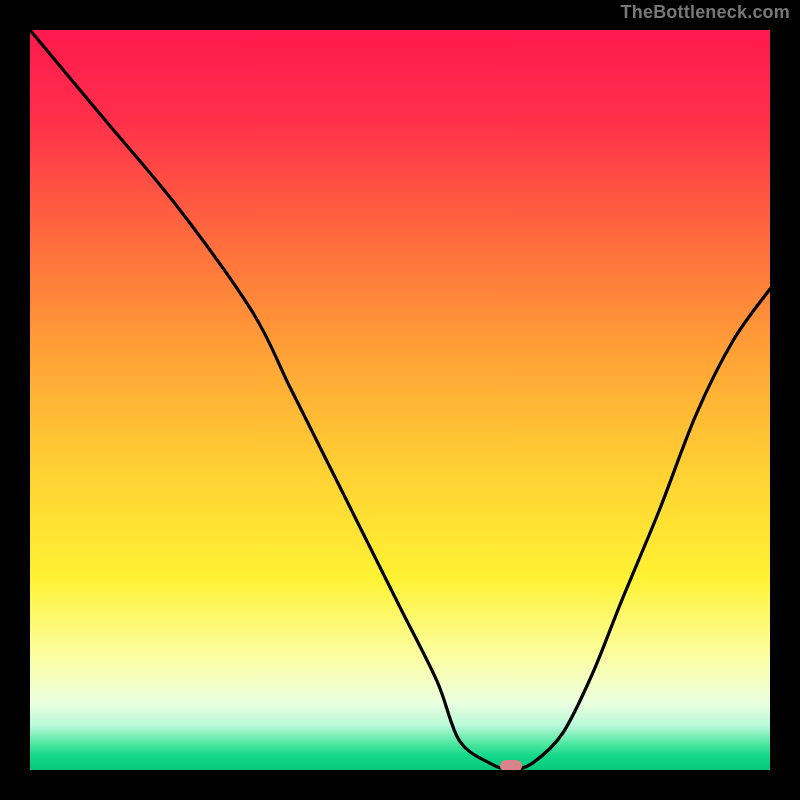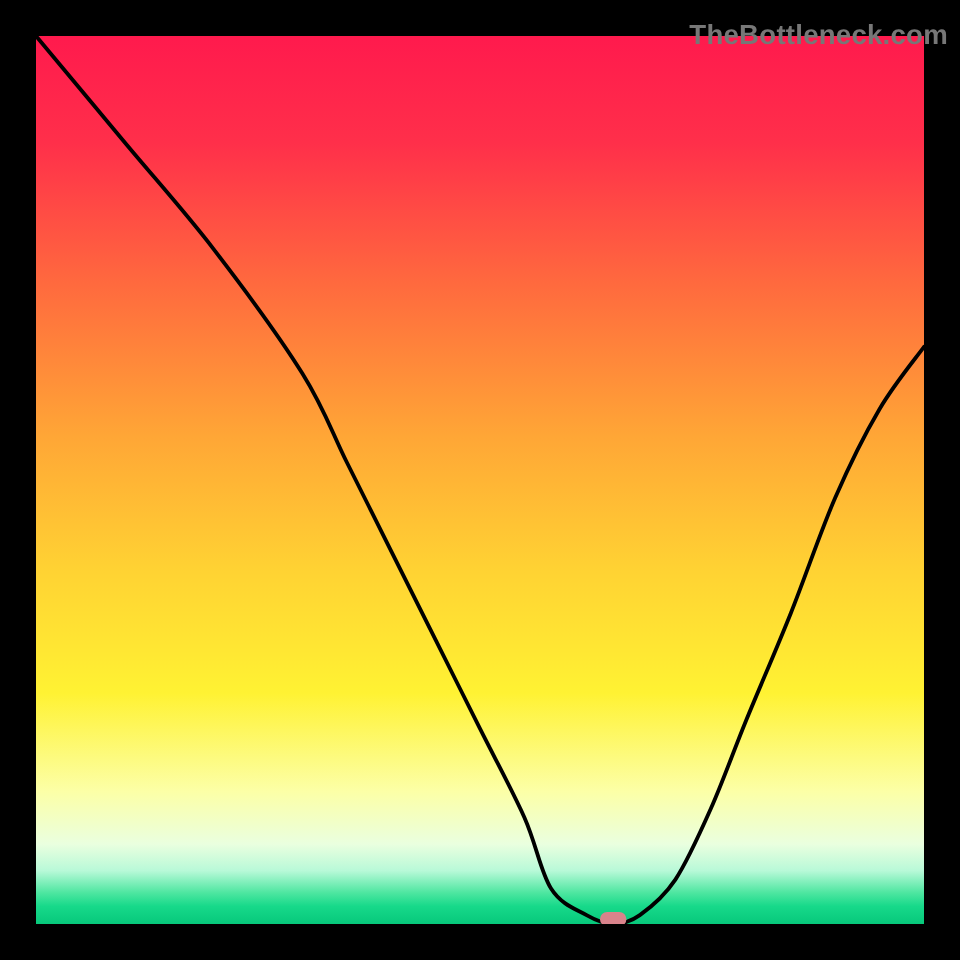--- a/index.html
+++ b/index.html
@@ -12,24 +12,24 @@
     overflow: hidden;
   }
   .frame {
     position: relative;
     width: 800px;
     height: 800px;
     background: #000;
   }
   .watermark {
     position: absolute;
-    top: 16px;
+    top: 2px;
     right: 10px;
     color: #777;
-    font-size: 23px;
+    font-size: 18px;
     font-weight: 600;
     letter-spacing: 0.2px;
     z-index: 5;
   }
   .plot {
     position: absolute;
     left: 30px;
     top: 30px;
     width: 740px;
     height: 740px;

